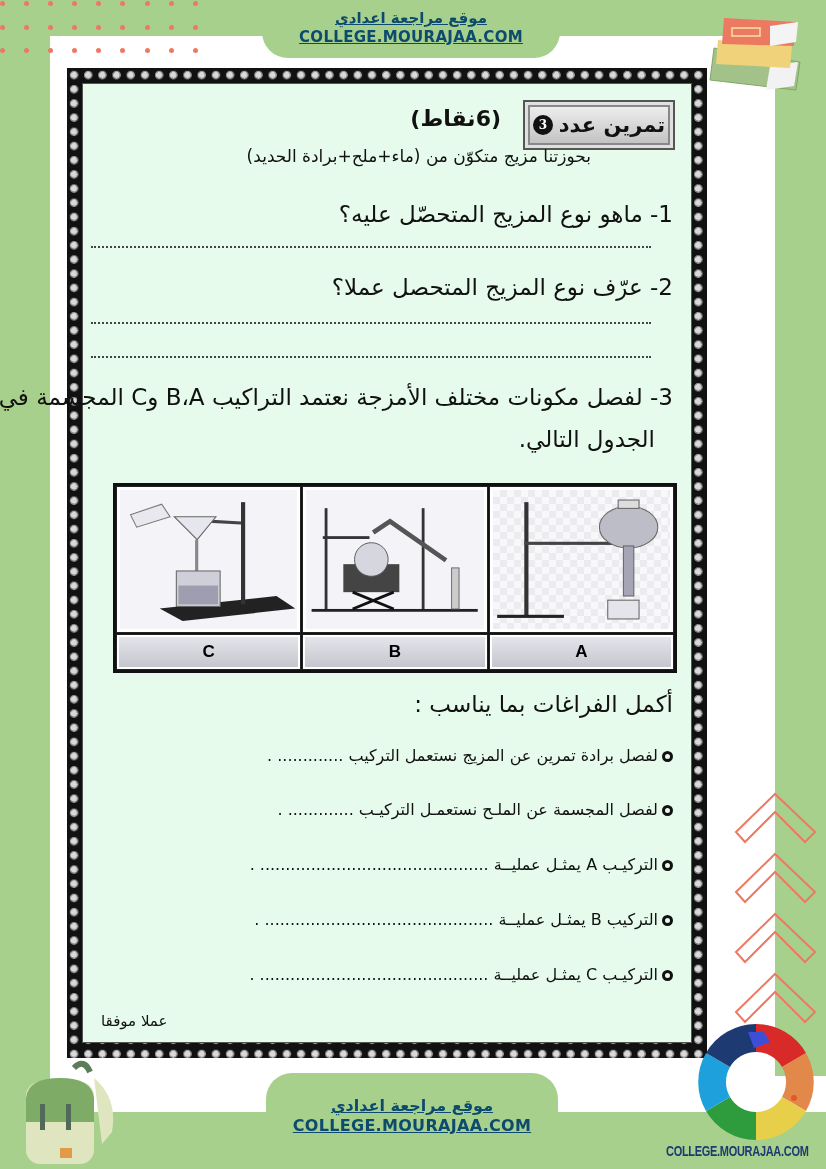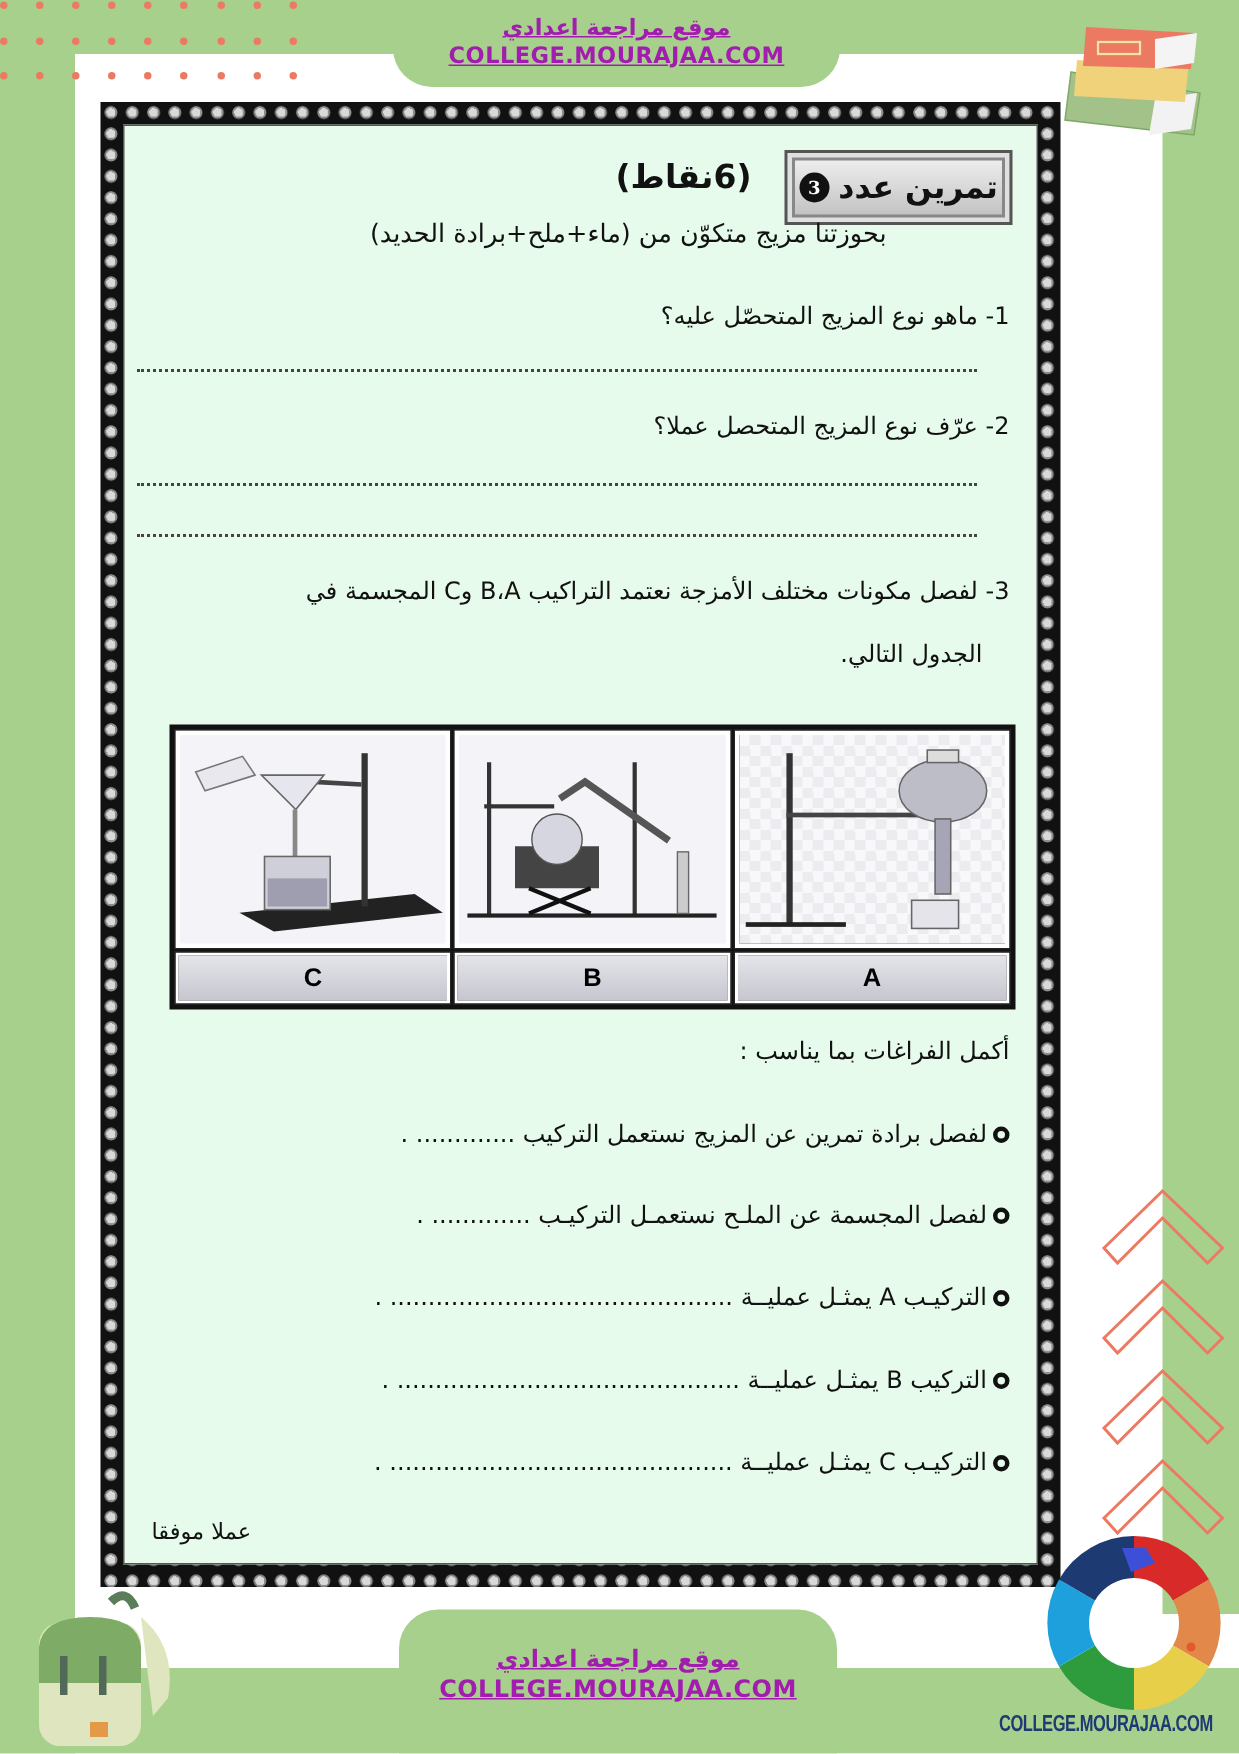--- a/index.html
+++ b/index.html
@@ -9,42 +9,42 @@
   
   .band-top { position: absolute; left: 0; top: 0; width: 826px; height: 36px; background: #a8d08d; }
   .band-left { position: absolute; left: 0; top: 0; width: 50px; height: 1169px; background: #a8d08d; }
   .band-right { position: absolute; left: 775px; top: 36px; width: 51px; height: 1040px; background: #a8d08d; }
   .band-bottom { position: absolute; left: 0; top: 1112px; width: 826px; height: 57px; background: #a8d08d; }
 
   .dots { position: absolute; left: 0; top: 0; width: 200px; height: 52px; }
   .dot { position: absolute; width: 5px; height: 5px; border-radius: 50%; background: #ec7a63; }
 
   
-  .pill { position: absolute; background: #a8d08d; color: #a21caf; text-align: center;
+  .pill { position: absolute; background: #a8d08d; color: #0c4a6e; text-align: center;
           text-decoration: underline; font-weight: bold; line-height: 1.25; }
   .pill-top { left: 262px; top: 0; width: 298px; height: 58px; border-radius: 0 0 26px 26px; padding-top: 9px; font-size: 15px; }
   .pill-bottom { left: 266px; top: 1073px; width: 292px; height: 96px; border-radius: 26px 26px 0 0; padding-top: 23px; font-size: 16px; }
   .pill .ar { display: block; direction: rtl; }
   .pill .en { display: block; letter-spacing: 0.3px; }
 
   
   .frame { position: absolute; left: 67px; top: 68px; width: 640px; height: 990px; background: #111; padding: 15px; }
   .frame-pattern { position: absolute; inset: 0;
      background-image: radial-gradient(circle at 7px 7px, #d9d9d9 0 3px, #8d8d8d 3px 4px, transparent 4.5px);
      background-size: 14.2px 14.2px; }
   .sheet { position: relative; width: 100%; height: 100%; background: #e6fbeb; border: 1px solid #555; direction: rtl; }
 
   .ex-badge { position: absolute; right: 16px; top: 16px; width: 152px; height: 50px;
      background: linear-gradient(#f3f3f3, #bdbdbd); border: 2px solid #555; box-shadow: inset 0 0 0 3px #e0e0e0, inset 0 0 0 5px #888;
      display: flex; align-items: center; justify-content: center; gap: 6px; font-size: 21px; font-weight: bold; color: #111; }
   .ex-num { display: inline-flex; width: 20px; height: 20px; border-radius: 50%; background: #111; color: #fff;
      font-size: 12px; align-items: center; justify-content: center; font-family: "DejaVu Serif", serif; }
   .points { position: absolute; right: 190px; top: 22px; font-size: 22px; font-weight: bold; color: #111; }
 
-  .txt { position: absolute; right: 18px; color: #111; font-size: 16px; white-space: nowrap; }
+  .txt { position: absolute; right: 18px; color: #111; font-size: 23px; white-space: nowrap; }
   .dotsline { position: absolute; left: 8px; width: 560px; border-bottom: 2px dotted #444; }
 
   
   .app-table { position: absolute; left: 30px; top: 399px; width: 564px; height: 190px; background: #111; padding: 4px;
      display: grid; grid-template-columns: 1fr 1fr 1fr; grid-template-rows: 1fr 34px; gap: 3px; direction: ltr; }
   .cell-img { background: #f4f4f8; border: 3px solid #fff; outline: 1px solid #222; position: relative; overflow: hidden; }
   .cell-img svg { width: 100%; height: 100%; }
   .cell-lab { background: linear-gradient(#e4e4ea, #c6c6cf); border: 2px solid #fff; outline: 1px solid #222;
      display: flex; align-items: center; justify-content: center; font-weight: bold; font-size: 17px; font-family: "Liberation Sans", sans-serif; }
 

